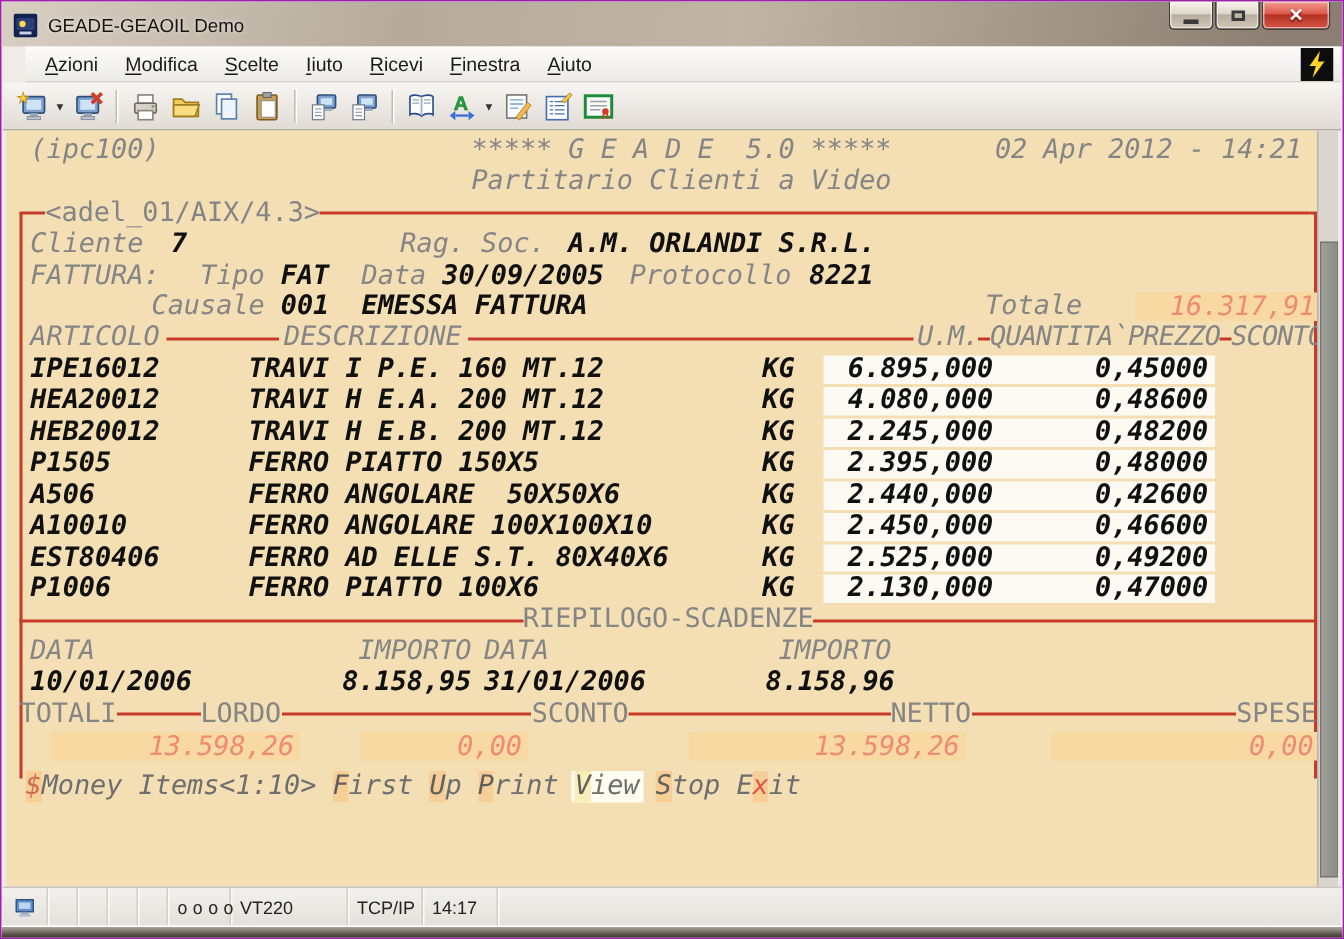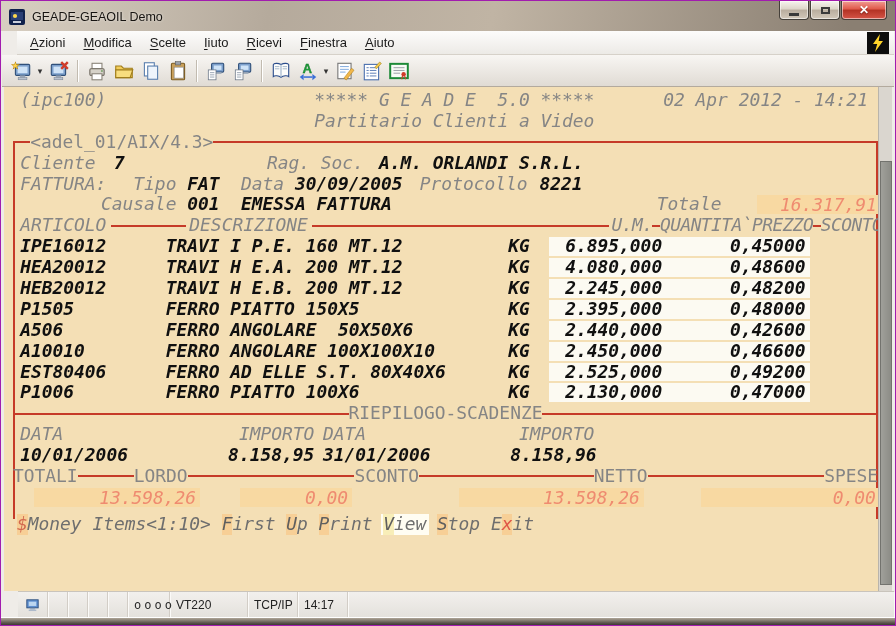--- a/index.html
+++ b/index.html
@@ -75,21 +75,21 @@
   .vhot { background:#f8eeb8; color:#5f5f5f; }
   .cgray { color:#6e6e6e;text-align:center; }
 
   
   .scrollbar { position:absolute; top:86px; right:3px; width:14px; height:504px;
     background:#dad6cf; border-left:1px solid #b9b4ab; }
   .thumb { position:absolute; left:1px; width:12px; top:74px; height:424px;
     background:linear-gradient(90deg,#a0a09a,#8c8c86); border:1px solid #73736e; }
 
   
-  .statusbar { position:absolute; left:17px; right:1px; top:590px; height:26px;
+  .statusbar { position:absolute; left:1px; right:1px; top:590px; height:26px;
     background:linear-gradient(#f2f0ed,#e4e1dc); border-top:1px solid #c9c4bc;
     display:flex; align-items:stretch; font-size:12px; color:#222; }
   .scell { border-right:1px solid #d2cdc6; box-shadow:1px 0 0 #fbfaf8;
     display:flex; align-items:center; padding:0 6px; }
   .leds { font-family:"DejaVu Sans Mono", monospace; letter-spacing:3px; color:#2b2b2b; }
 
   .bottomframe { position:absolute; left:0; right:0; top:616px; height:10px;
     background:linear-gradient(#b0a799,#5a534b 55%,#221f1c); border-top:1px solid #fff; }
 </style>
 </head>

